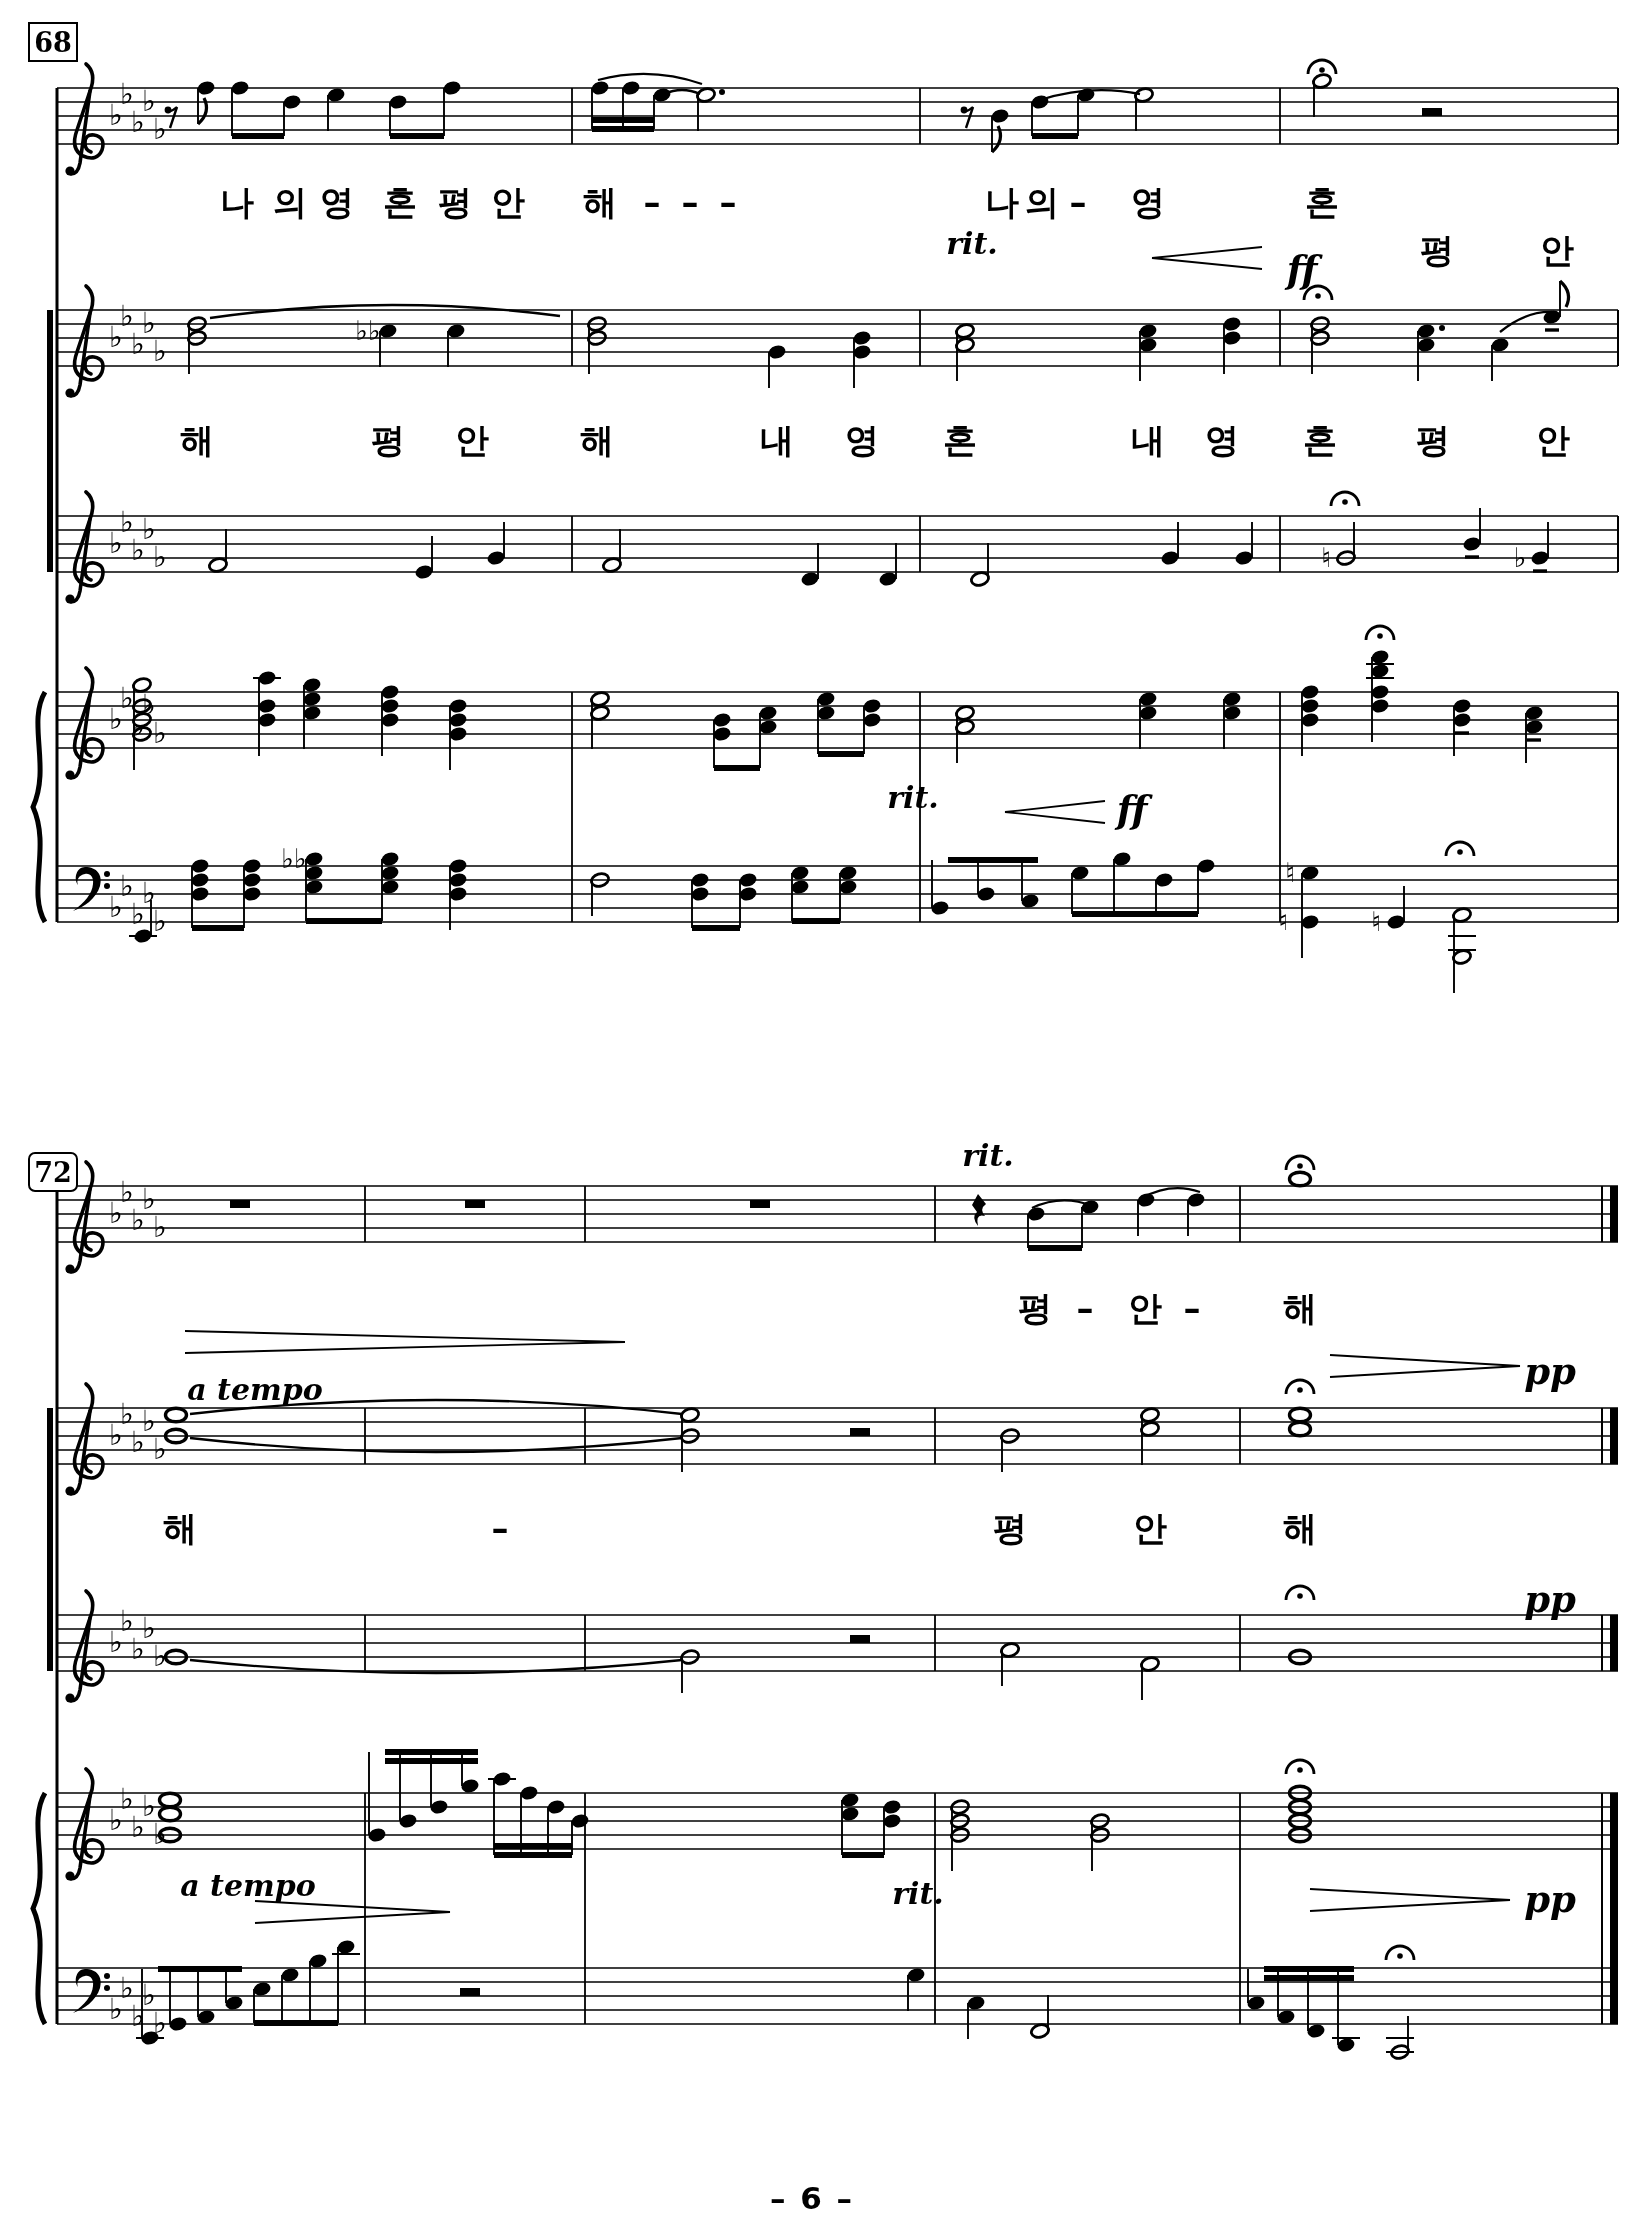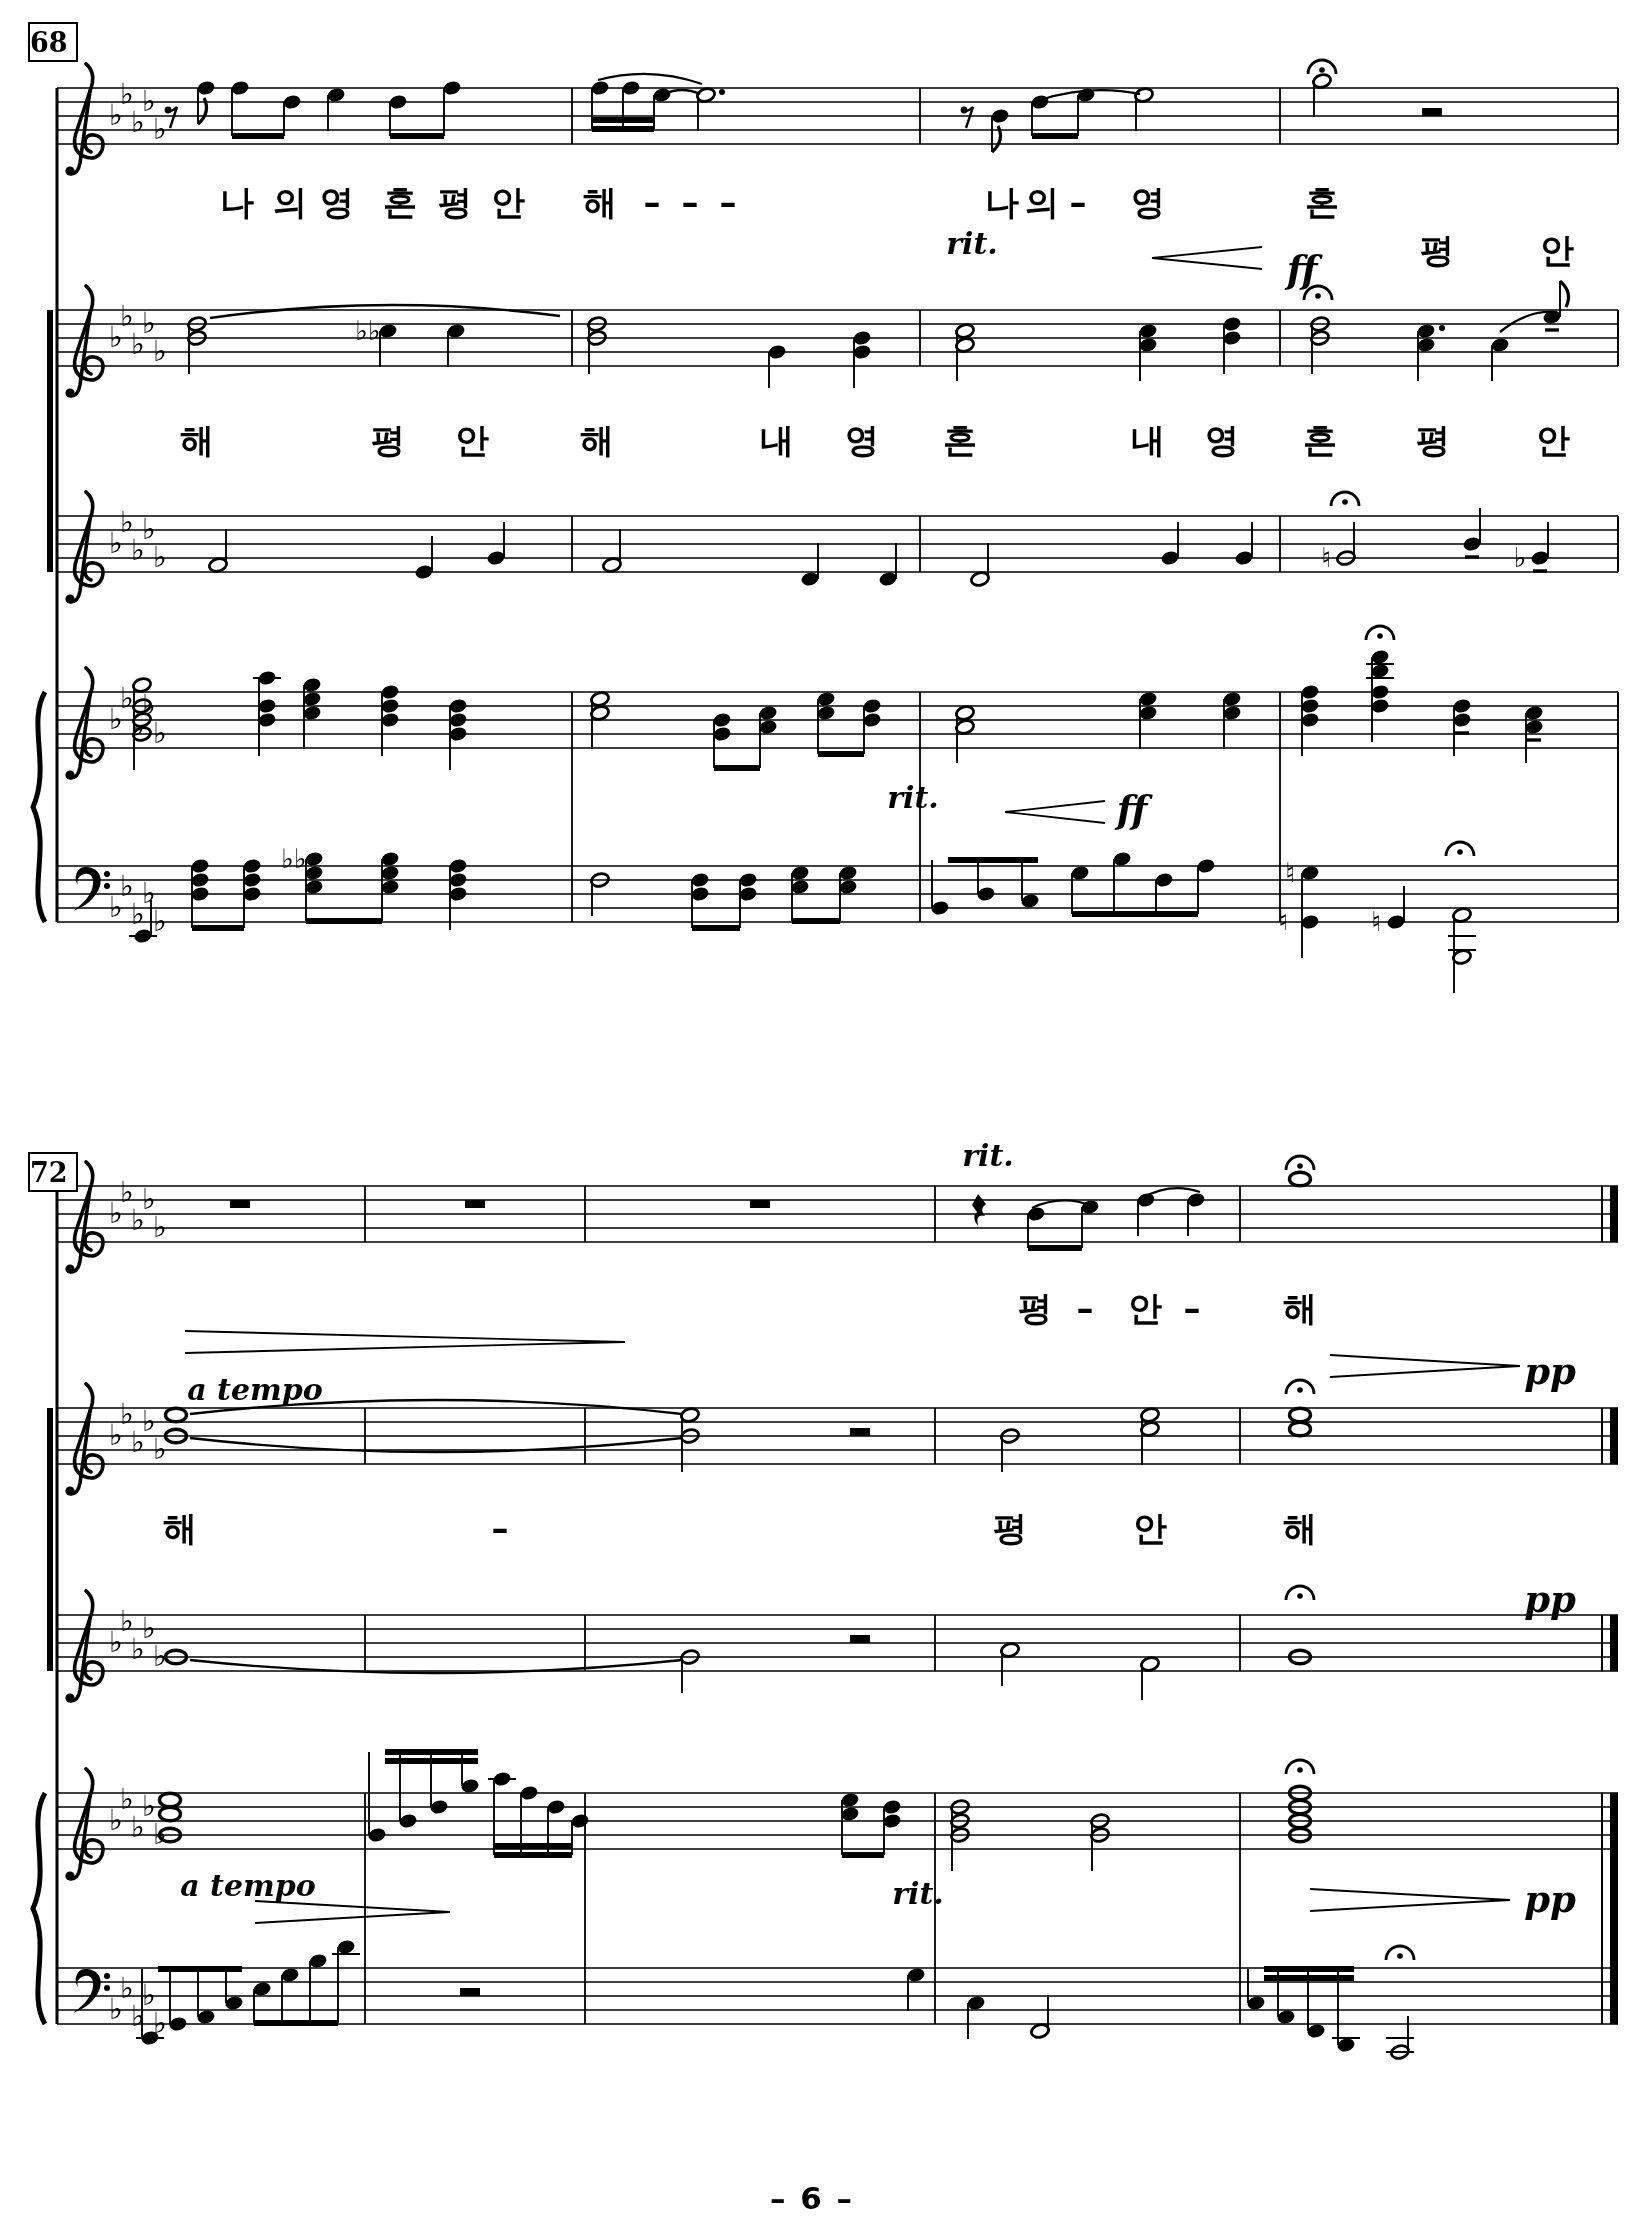--- a/index.html
+++ b/index.html
@@ -4,25 +4,25 @@
 <style>
   html,body{margin:0;padding:0;background:#e8e8e8;}
   #score-page{
     position:relative;width:1631px;height:2231px;background:#ffffff;
     font-family:"DejaVu Sans",sans-serif;color:#000;
     overflow:hidden;
   }
   #score-svg{position:absolute;left:0;top:0;}
   .mbox{
     position:absolute;width:46px;height:36px;border:2px solid #000;background:#fff;
-    display:flex;align-items:center;
+    display:flex;align-items:center;justify-content:center;
     font:700 27px "DejaVu Serif",serif;
   }
   #measure-box-1{left:28px;top:22px;}
-  #measure-box-2{left:28px;top:1152px;}
+  #measure-box-2{left:28px;top:1152px;border-radius:7px;}
   #page-number{
     position:absolute;left:712px;top:2180px;width:200px;text-align:center;
     font:700 31px "DejaVu Sans",sans-serif;letter-spacing:2px;
   }
   
   text.lyr{font:700 34px "DejaVu Sans",sans-serif;}
   text.lyrB{font:700 34px "DejaVu Sans",sans-serif;}
   text.tempo{font:italic 700 30px "DejaVu Serif",serif;}
   text.dyn{font:italic 700 37px "DejaVu Serif",serif;}
   text.acc{font:400 27px "DejaVu Sans",sans-serif;}

